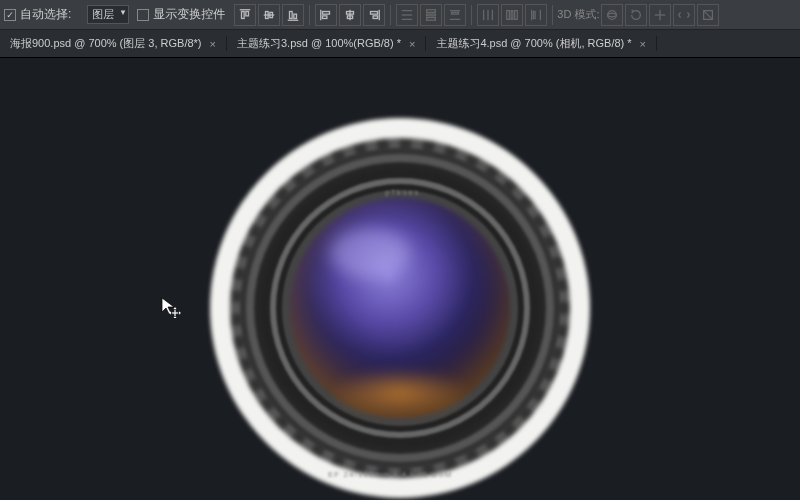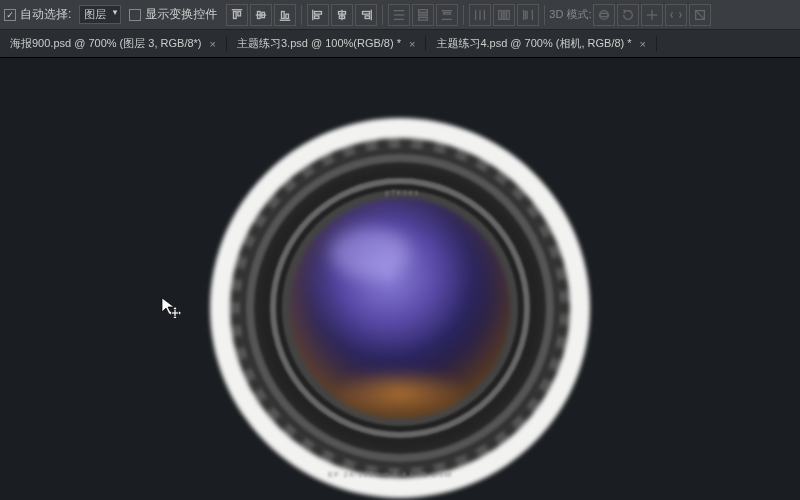--- a/index.html
+++ b/index.html
@@ -1,21 +1,21 @@
 <!DOCTYPE html>
 <html><head>
 <meta charset="utf-8">
 <style>
 * { margin: 0; padding: 0; box-sizing: border-box; font-family: "Microsoft YaHei", sans-serif; }
 body { background: #1a1d21; width: 800px; height: 500px; overflow: hidden; }
 
 .toolbar { height: 30px; background: #3a3d42; display: flex; align-items: center; padding: 0 4px; border-bottom: 1px solid #222; }
 .tb-item { display: flex; align-items: center; margin-right: 8px; font-size: 12px; color: #ccc; }
 .tb-check { width: 12px; height: 12px; border: 1px solid #888; margin-right: 4px; display: flex; align-items: center; justify-content: center; font-size: 9px; color: #ccc; }
-.tb-select { background: #2a2d32; color: #ccc; border: 1px solid #555; font-size: 11px; padding: 1px 14px 1px 4px; margin-left: 8px; position: relative; }
+.tb-select { background: #2a2d32; color: #ccc; border: 1px solid #555; font-size: 11px; padding: 1px 14px 1px 4px; margin-left: 16px; position: relative; }
 .tb-select::after { content: "▾"; position: absolute; right: 3px; font-size: 9px; }
 
 .tb-iconbtn { width: 22px; height: 22px; background: #3a3d42; border: 1px solid #555; margin: 0 1px; display: flex; align-items: center; justify-content: center; cursor: pointer; }
 .tb-iconbtn svg { width:14px; height:14px; stroke:#bbb; fill:none; stroke-width:1.5; }
 .tb-iconbtn.ghost svg { stroke:#666; }
 
 .tb-sep { width: 1px; height: 20px; background: #555; margin: 0 4px; }
 .tb-3d { color: #888; font-size: 11px; }
 
 .tabbar { height: 28px; background: #2a2d32; display: flex; align-items: center; border-bottom: 1px solid #000; }

